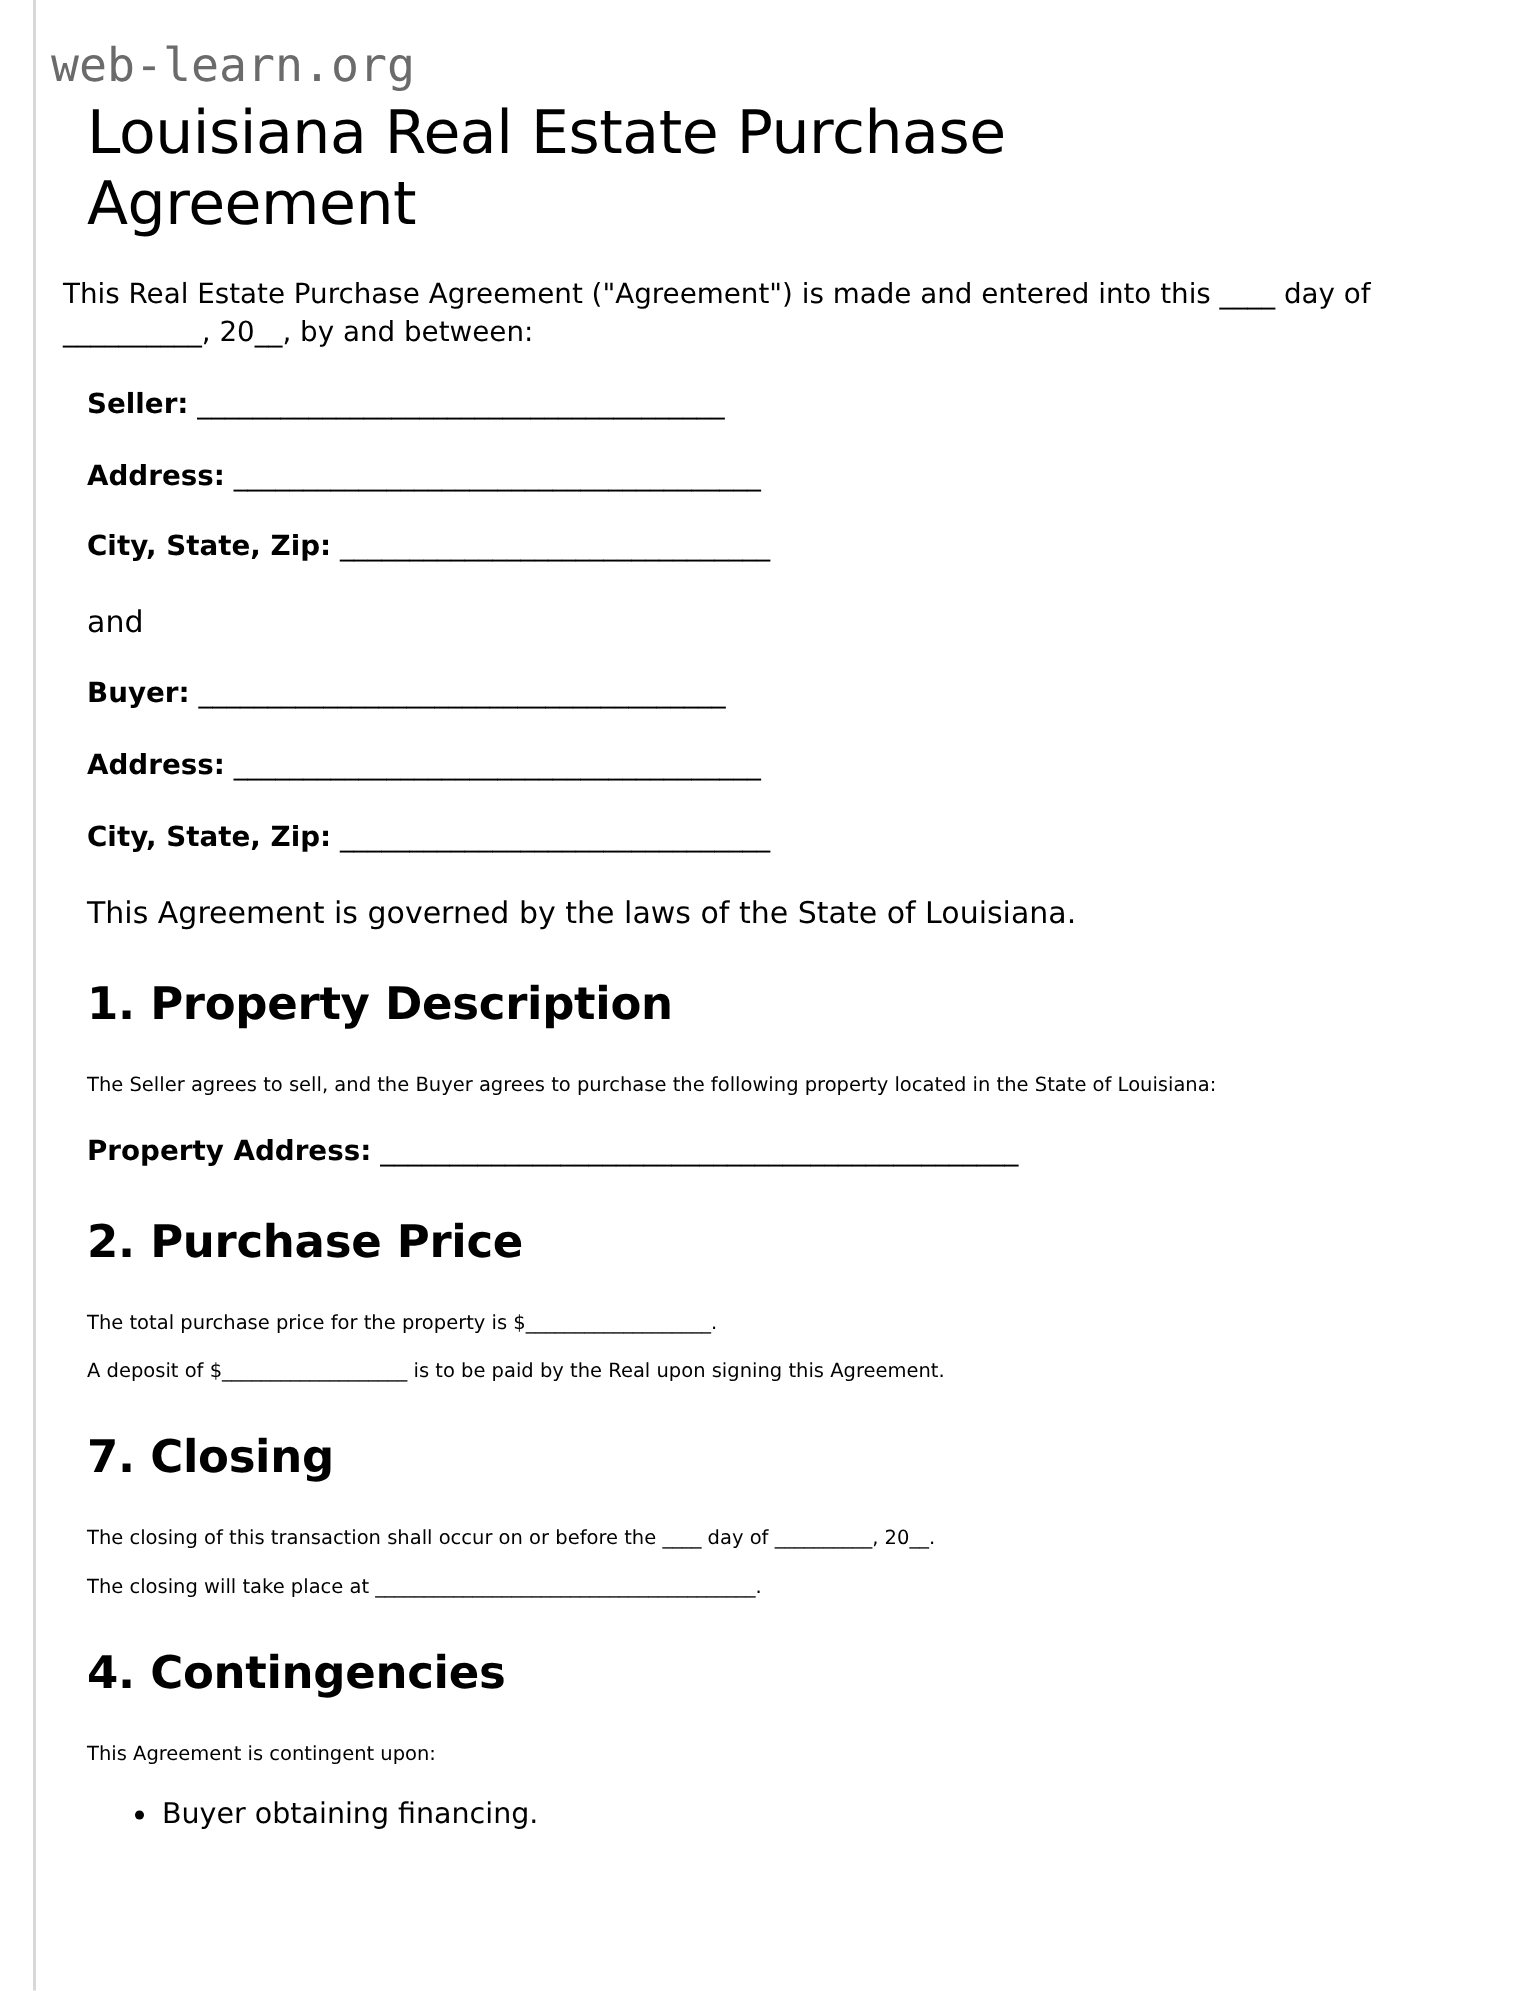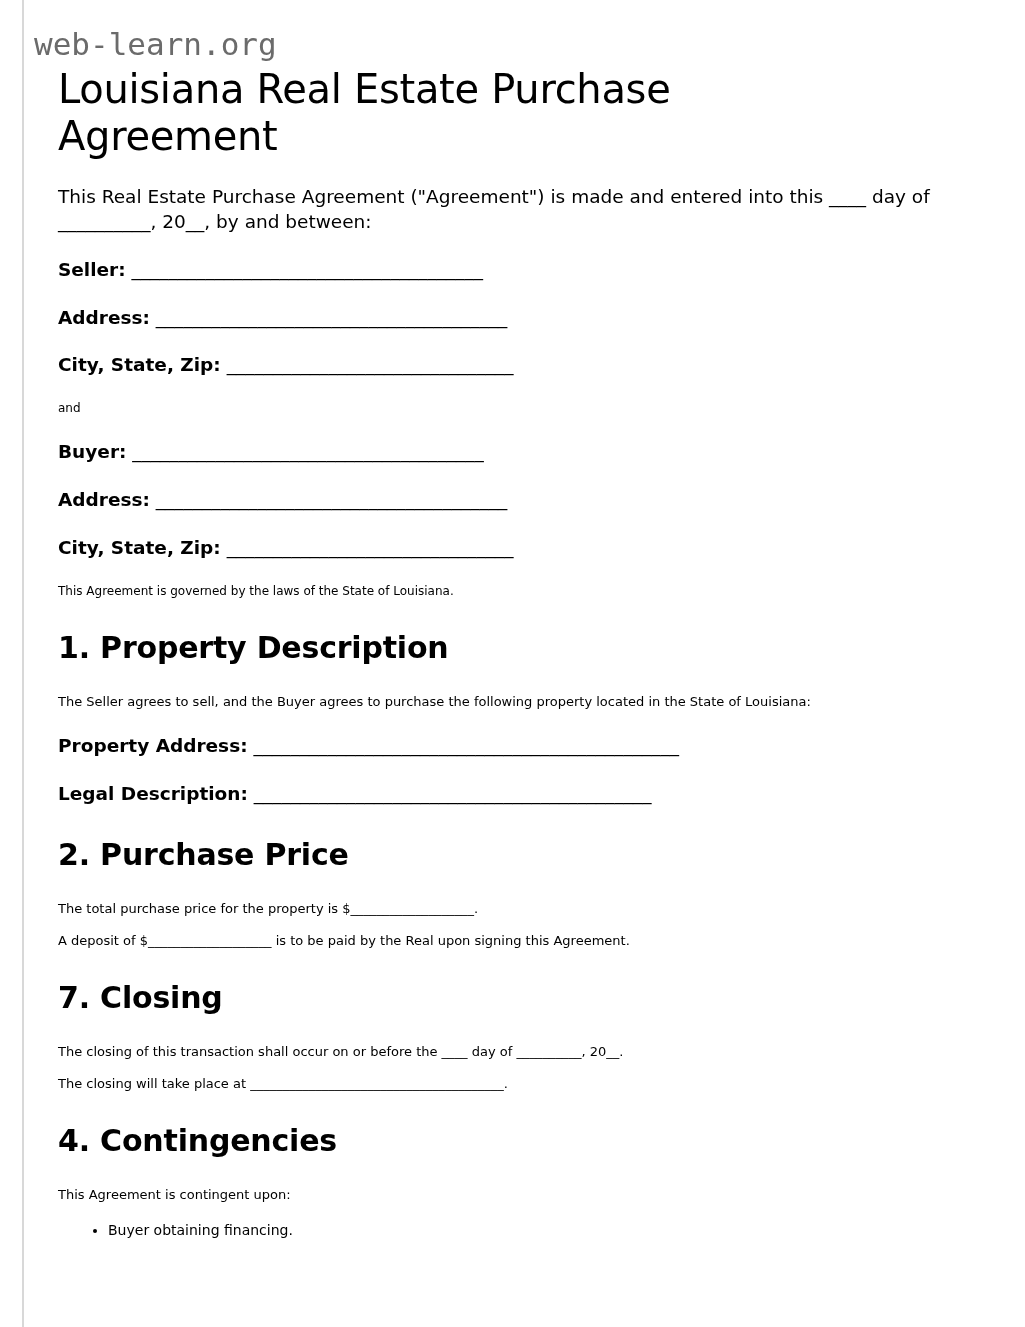--- a/index.html
+++ b/index.html
@@ -51,52 +51,52 @@
     font-size: 40px;
     line-height: 1.17;
     font-weight: normal;
     margin: 4px 0 0 24px;
     letter-spacing: -0.3px;
     max-width: 760px;
   }
   .body-text {
     font-size: 18.5px;
     line-height: 1.38;
-    margin: 24px 0 0 24px;
+    margin: 24px 0 0 8px;
     max-width: 920px;
   }
   .field-line {
     font-size: 18.5px;
     line-height: 1.4;
     margin: 22px 0 0 24px;
   }
   .field-line b {
     font-weight: bold;
   }
   .plain-line {
-    font-size: 12px;
+    font-size: 20px;
     line-height: 1.4;
     margin: 22px 0 0 24px;
   }
   h2.section {
     font-size: 30px;
     font-weight: bold;
     margin: 30px 0 0 24px;
     letter-spacing: -0.2px;
   }
   .para {
     font-size: 13px;
     line-height: 1.4;
     margin: 28px 0 0 24px;
     max-width: 930px;
   }
   ul.bullets {
     margin: 16px 0 0 24px;
     padding-left: 50px;
-    font-size: 14px;
+    font-size: 19px;
     line-height: 1.5;
   }
   ul.bullets li {
     margin-top: 4px;
   }
   .tight {
     margin-top: 14px;
   }
 </style>
 </head>
@@ -138,23 +138,20 @@
       <b>City, State, Zip:</b><span> _______________________________</span>
     </p>
 
     <p class="plain-line">This Agreement is governed by the laws of the State of Louisiana.</p>
 
     <h2 class="section">1. Property Description</h2>
     <p class="para">The Seller agrees to sell, and the Buyer agrees to purchase the following property located in the State of Louisiana:</p>
     <p class="field-line">
       <b>Property Address:</b><span> ______________________________________________</span>
     </p>
-    <p class="field-line">
-      <b>Legal Description:</b><span> ___________________________________________</span>
-    </p>
 
     <h2 class="section">2. Purchase Price</h2>
     <p class="para">The total purchase price for the property is $___________________.</p>
     <p class="para tight">A deposit of $___________________ is to be paid by the Real upon signing this Agreement.</p>
 
     <h2 class="section">7. Closing</h2>
     <p class="para">The closing of this transaction shall occur on or before the ____ day of __________, 20__.</p>
     <p class="para tight">The closing will take place at _______________________________________.</p>
 
     <h2 class="section">4. Contingencies</h2>

